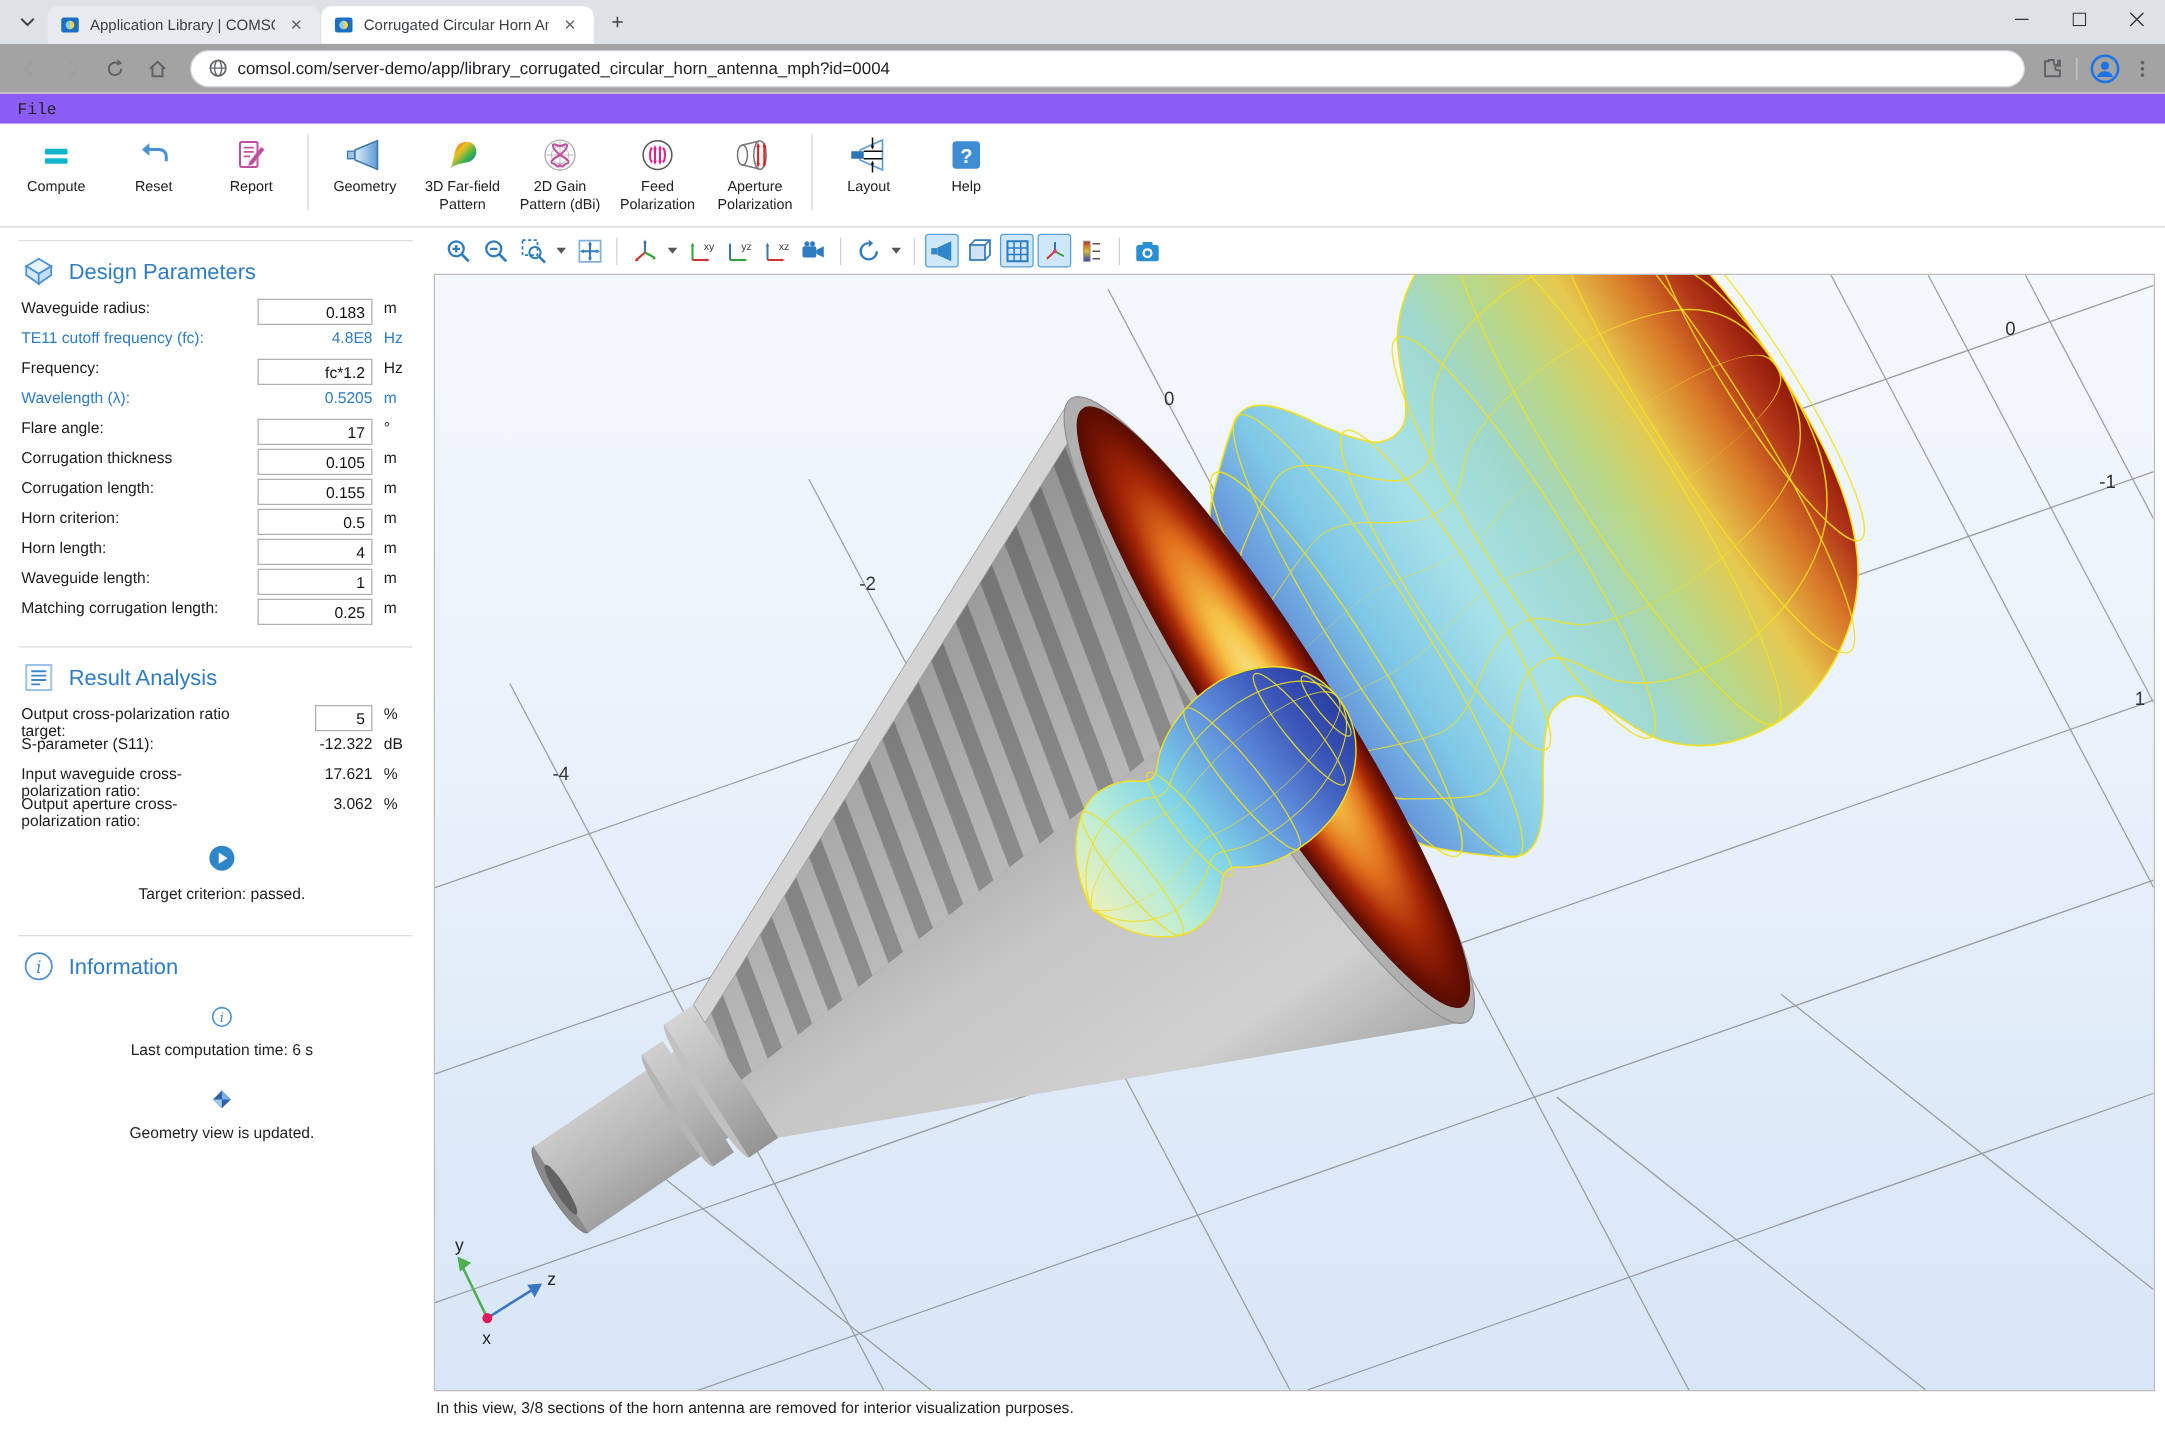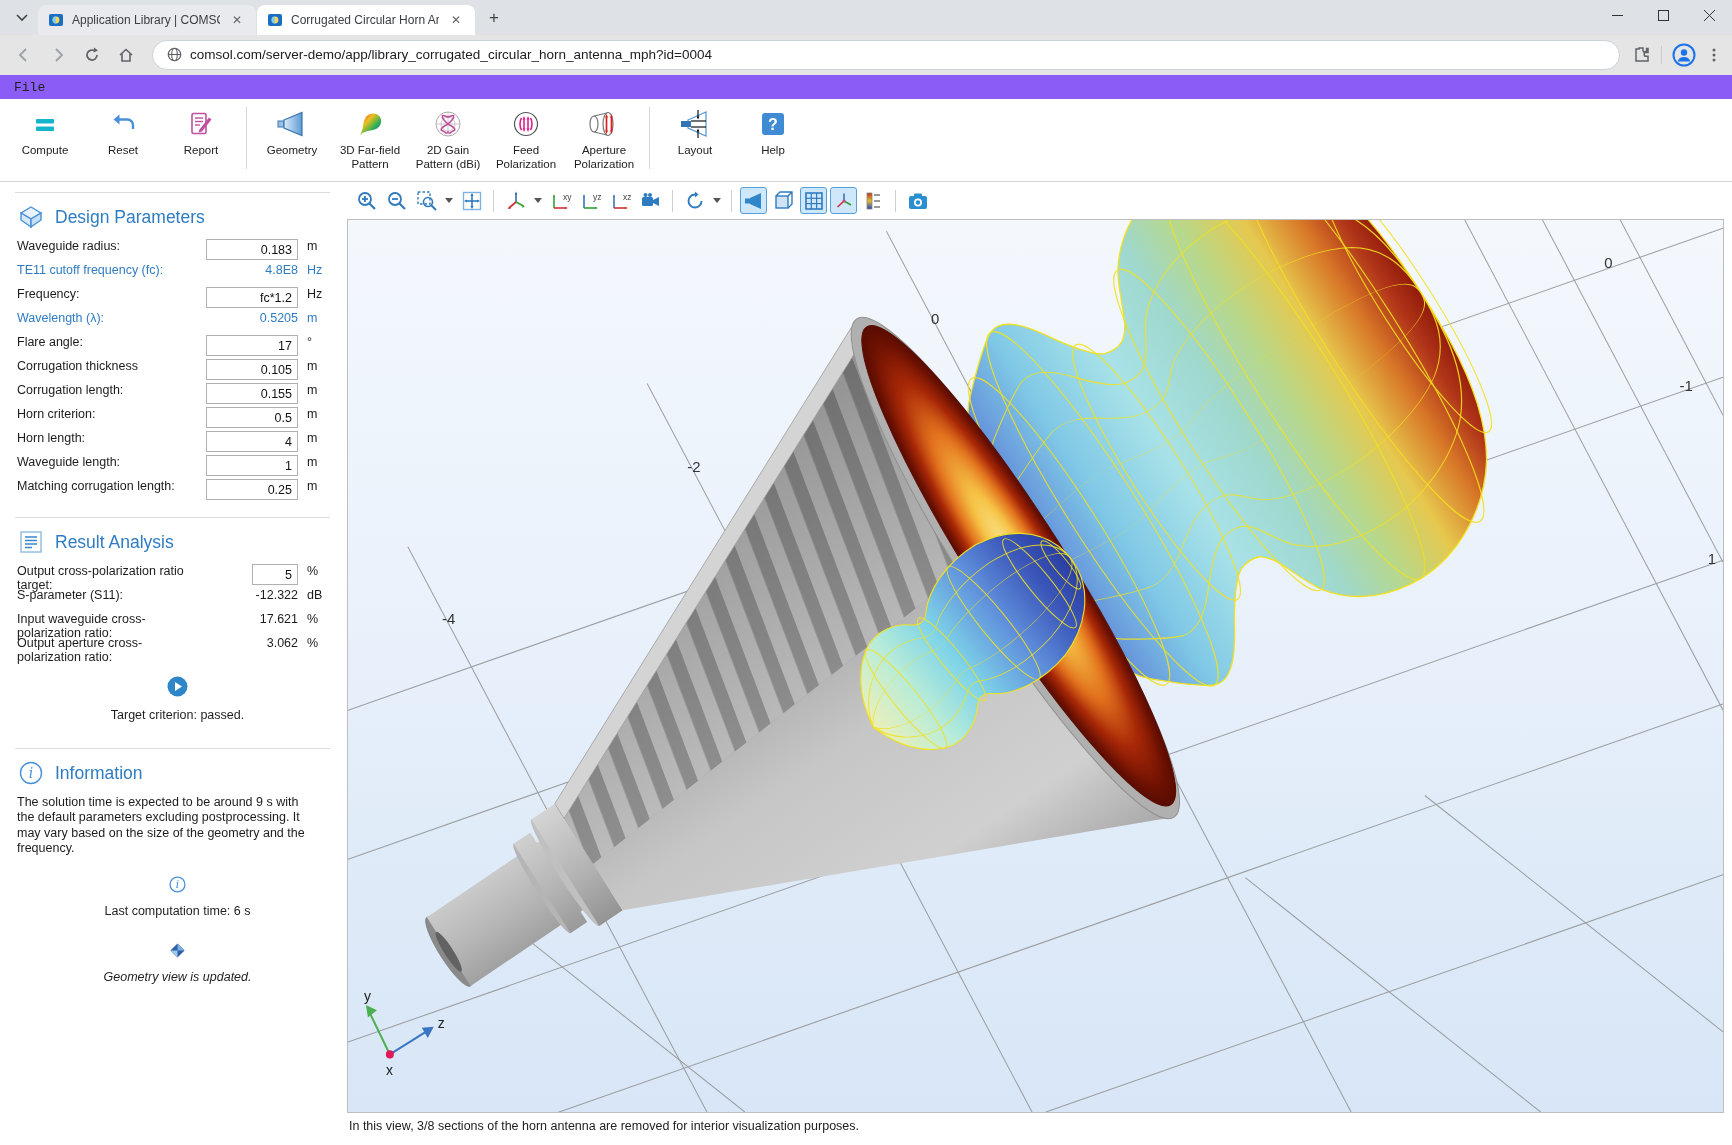--- a/index.html
+++ b/index.html
@@ -12,21 +12,21 @@
   .tab { display:flex; align-items:center; gap:8px; height:30px; padding:0 10px; width:218px; font-size:12px; color:#3c4043; border-radius:8px 8px 0 0; }
   .tab.inactive { background:#e8eaed; margin-right:1px; }
   .tab.active { background:#ffffff; }
   .tab .title { flex:1; white-space:nowrap; overflow:hidden; }
   .tab .close { font-size:12px; color:#5f6368; padding:1px 4px; border-radius:50%; }
   .favicon { width:16px; height:16px; flex:0 0 16px; }
   .newtab { width:26px; height:26px; margin:0 0 4px 6px; display:flex; align-items:center; justify-content:center; font-size:17px; color:#444; }
   .wincontrols { position:absolute; right:0; top:0; height:30px; display:flex; }
   .winbtn { width:46px; height:30px; display:flex; align-items:center; justify-content:center; color:#333; }
 
-  .navbar { height:40px; background:#e5e5e5; display:flex; align-items:center; padding:0 10px; gap:6px; border-bottom:1px solid #e4e4e4; }
+  .navbar { height:40px; background:#a3a3a3; display:flex; align-items:center; padding:0 10px; gap:6px; border-bottom:1px solid #e4e4e4; }
   .navbtn { width:28px; height:28px; display:flex; align-items:center; justify-content:center; border-radius:50%; }
   .urlbar { flex:1; height:30px; margin:0 6px; background:#fff; border:1px solid #cdd2d8; border-radius:15px; display:flex; align-items:center; gap:8px; padding:0 14px; }
   .urlbar .url { font-size:13.5px; color:#202124; }
   .navright { display:flex; align-items:center; gap:10px; }
   .navsep { width:1px; height:18px; background:#c8ccd2; }
 
   
   .menubar { height:24px; background:#8b5cf6; display:flex; align-items:center; padding-left:14px; font-size:13px; color:#222;font-family:Liberation Mono, monospace; }
   .apptoolbar { height:82px; background:#fff; display:flex; align-items:flex-start; padding:4px 4px 0 6px; }
   .abtn { width:78px; height:72px; display:flex; flex-direction:column; align-items:center; justify-content:flex-start; gap:4px; padding-top:6px; border-radius:3px; }
@@ -436,30 +436,29 @@
     </div>
 
     <div class="srule" style="margin-top:26px;"></div>
     <div class="shead">
       <svg width="24" height="24" viewBox="0 0 24 24">
           <circle cx="12" cy="12" r="10.5" fill="none" stroke="#4a90d9" stroke-width="1.4"></circle>
           <text x="12" y="17" text-anchor="middle" font-size="14" font-family="DejaVu Serif, serif" font-style="italic" fill="#4a90d9">i</text>
         </svg>
       <span class="stitle">Information</span>
     </div>
-    <p class="para">The solution time is expected to be around 9 s with the default parameters excluding postprocessing. It may vary based on the size of the geometry and the frequency.</p>
 
     <div class="statusrow" style="margin-top:20px;">
       <svg width="17" height="17" viewBox="0 0 24 24">
           <circle cx="12" cy="12" r="10.5" fill="none" stroke="#4a90d9" stroke-width="1.8"></circle>
           <text x="12" y="17.5" text-anchor="middle" font-size="15" font-family="DejaVu Serif, serif" font-style="italic" fill="#4a90d9">i</text>
         </svg>
       <span>Last computation time: 6 s</span>
     </div>
-    <div class="statusrow" style="margin-top:24px;font-style:italic;">
+    <div class="statusrow" style="margin-top:24px;">
       <svg width="17" height="17" viewBox="0 0 24 24">
           <path d="M12 2 L22 12 L12 22 L2 12 Z" fill="#2e5fa8"></path>
           <path d="M12 2 L22 12 L12 12 Z" fill="#7ab0e0"></path>
           <path d="M2 12 L12 12 L12 22 Z" fill="#9cc8ec"></path>
         </svg>
       <span>Geometry view is updated.</span>
     </div>
   </div>
 
   <div class="gpanel">

